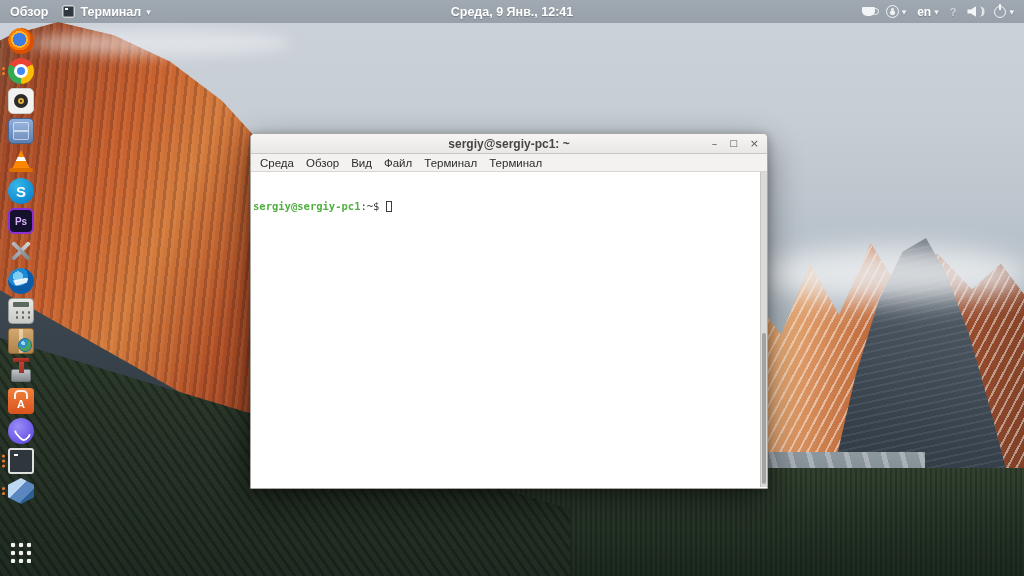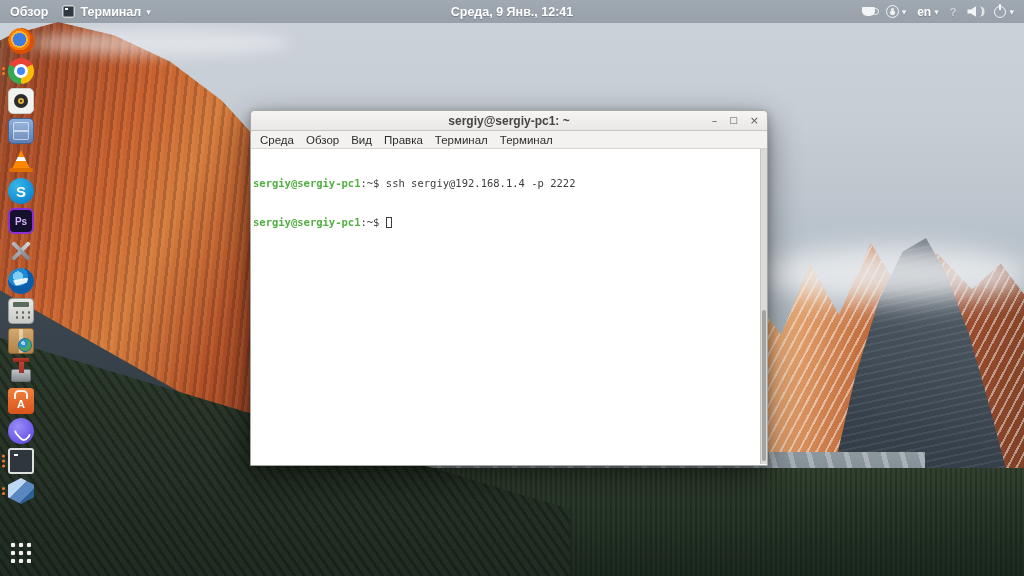--- a/index.html
+++ b/index.html
@@ -130,21 +130,21 @@
   .ic-viber::after { content:""; position:absolute; left:8px; top:6px; width:9px; height:13px;
     border:2.5px solid #fff; border-radius:6px; border-top-color:transparent; border-right-color:transparent; transform:rotate(-42deg); }
   .ic-terminal { background:#30373c; border:2px solid #dfe0e0; border-radius:3px; }
   .ic-terminal::after { content:""; position:absolute; left:4px; top:4px; width:4px; height:2px; background:#fff; }
   .ic-virtualbox { border-radius:0; background:linear-gradient(135deg,#bcd8f2 0 42%,#5a87c0 42% 70%,#2f5e93 70%);
     clip-path:polygon(50% 0,100% 26%,100% 74%,50% 100%,0 74%,0 26%); }
   .appgrid { position:absolute; left:9px; top:541px; width:22px; height:22px; z-index:30;
     background-image:radial-gradient(circle,#f2f2f2 2px,transparent 2.6px); background-size:8px 8px; background-position:0 0; }
 
   
-  .window { position:absolute; left:250px; top:110px; width:518px; height:356px; z-index:50;
+  .window { position:absolute; left:250px; top:133px; width:518px; height:356px; z-index:50;
     background:#fff; border:1px solid #a9a7a3; border-radius:5px 5px 1px 1px;
     box-shadow:0 12px 34px rgba(0,0,0,.45), 0 2px 10px rgba(0,0,0,.28); }
   .titlebar { height:20px; background:linear-gradient(#f6f5f4,#eae8e6); border-bottom:1px solid #c9c6c2;
     border-radius:4px 4px 0 0; position:relative; display:flex; align-items:center; justify-content:center; }
   .title { font-size:12px; font-weight:bold; color:#454545; }
   .controls { position:absolute; right:8px; top:0; height:100%; display:flex; gap:12px; align-items:center; color:#5c5c5c; }
   .wbtn { font-family:"DejaVu Sans",sans-serif; font-size:11px; line-height:1; cursor:default; }
   .wbtn.max { font-size:9px; }
   .menubar { height:18px; background:#f3f2f0; border-bottom:1px solid #d8d5d1; display:flex; align-items:center;
     padding-left:3px; font-size:11.5px; color:#2d2d2d; }
@@ -294,26 +294,25 @@
       <span class="controls">
         <span class="wbtn">–</span>
         <span class="wbtn max">□</span>
         <span class="wbtn">×</span>
       </span>
     </div>
     <div class="menubar">
         <span class="menu-item">Среда</span>
         <span class="menu-item">Обзор</span>
         <span class="menu-item">Вид</span>
-        <span class="menu-item">Правка</span>
+        <span class="menu-item">Файл</span>
         <span class="menu-item">Терминал</span>
         <span class="menu-item">Терминал</span>
       </div>
     <div class="term">
-      <div class="tline"><span class="p-green" style="color: rgb(82, 176, 67);">sergiy@sergiy-pc1</span><span>:~$</span><span class="cmdpad">ssh sergiy@192.168.1.4 -p 2222</span></div>
       <div class="tline"><span class="p-green" style="color: rgb(82, 176, 67);">sergiy@sergiy-pc1</span><span>:~$</span><span class="cursor"></span></div>
       <div class="scrollbar">
         <div class="thumb"></div>
       </div>
     </div>
   </div>
 
 </div>
 
 </body></html>

